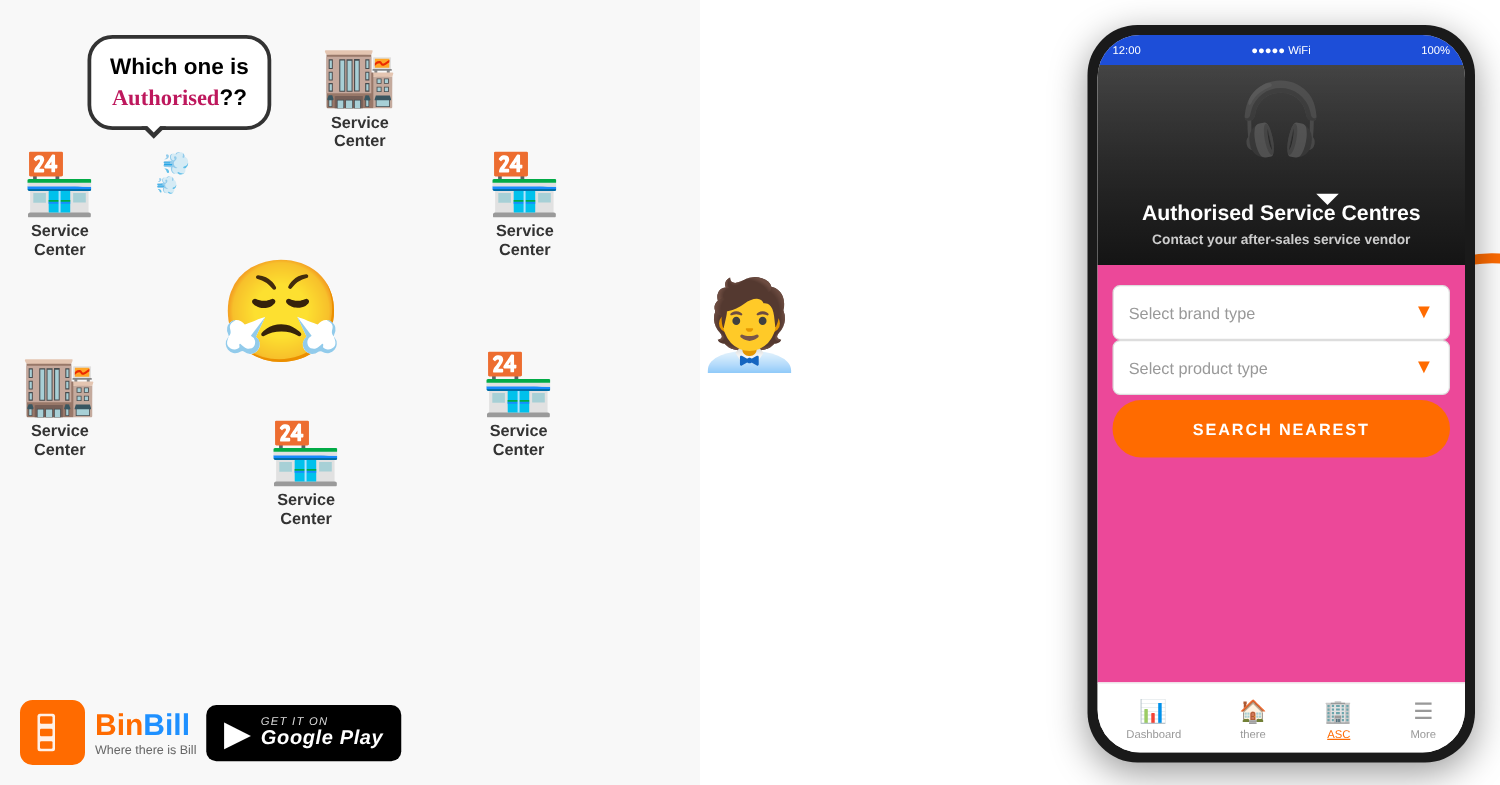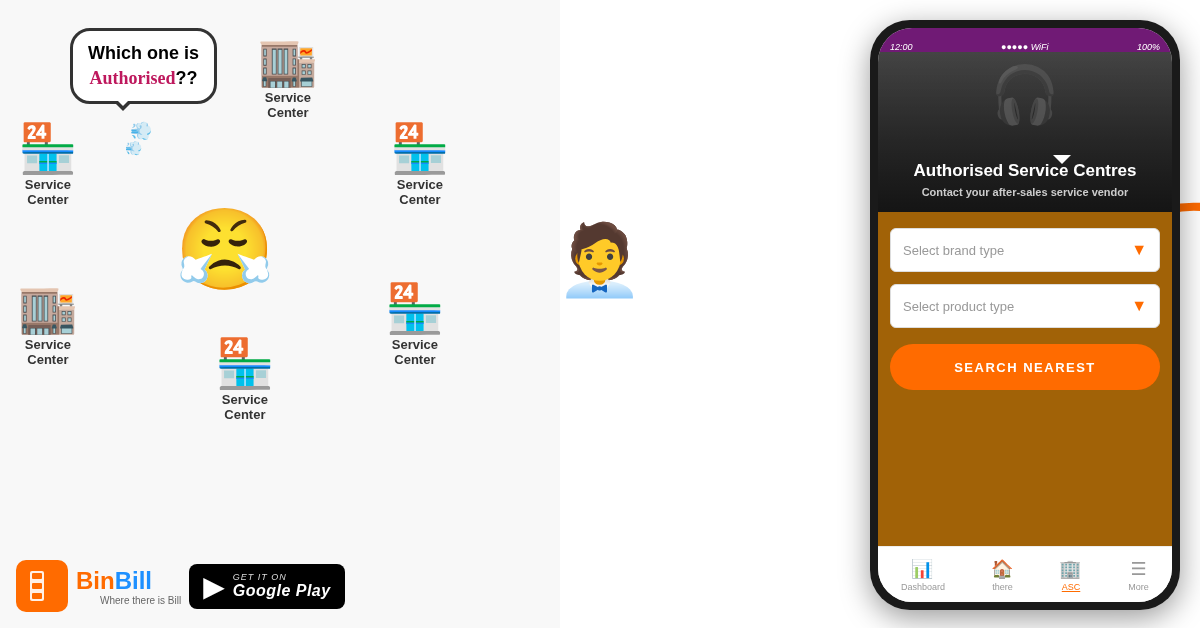--- a/index.html
+++ b/index.html
@@ -157,29 +157,28 @@
       width: 100%;
       height: 100%;
       border-radius: 34px;
       overflow: hidden;
       background: #f0f0f0;
       display: flex;
       flex-direction: column;
     }
 
     .phone-status-bar {
-      background: #701a75;
+      background: #1d4ed8;
       height: 24px;
       display: flex;
-      align-items: flex-end;
+      align-items: center;
       justify-content: space-between;
       padding: 0 12px;
       font-size: 9px;
       color: white;
-      font-style: italic;
     }
 
     .phone-hero {
       height: 160px;
       background: linear-gradient(to bottom, #555 0%, #333 100%);
       position: relative;
       display: flex;
       flex-direction: column;
       align-items: center;
       justify-content: flex-end;
@@ -207,25 +206,24 @@
       z-index: 2;
       color: #ccc;
       font-size: 11px;
       text-align: center;
       margin-top: 4px;
       font-weight: bold;
     }
 
     .phone-content {
       flex: 1;
-      background: #a16207;
+      background: #ec4899;
       padding: 16px 12px;
       display: flex;
       flex-direction: column;
-      gap: 12px;
     }
 
     .phone-select {
       width: 100%;
       height: 44px;
       border: 1.5px solid #ddd;
       border-radius: 6px;
       background: white;
       display: flex;
       align-items: center;
@@ -309,21 +307,20 @@
     }
 
     .logo-text-area {
       display: flex;
       flex-direction: column;
     }
 
     .logo-tagline {
       font-size: 10px;
       color: #666;
-      margin-left: 24px;
     }
 
     .google-play-badge {
       display: flex;
       align-items: center;
       background: #000;
       border-radius: 8px;
       padding: 6px 14px;
       gap: 8px;
       color: white;

